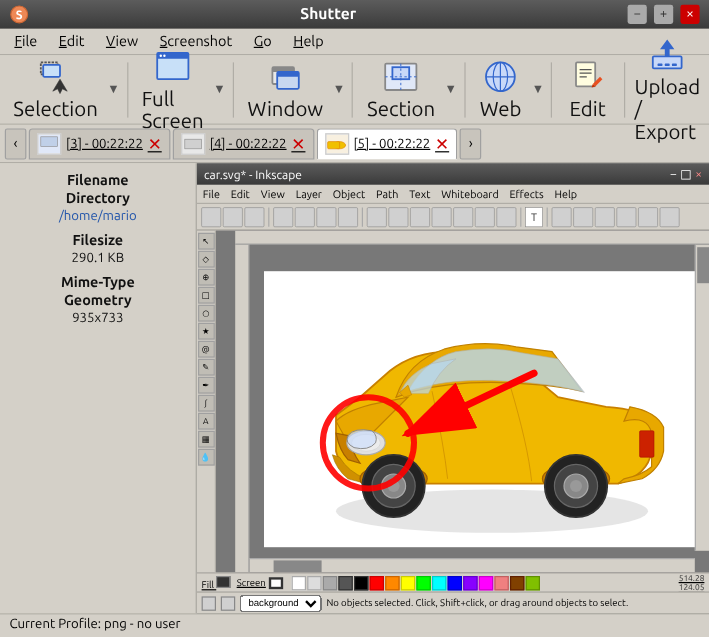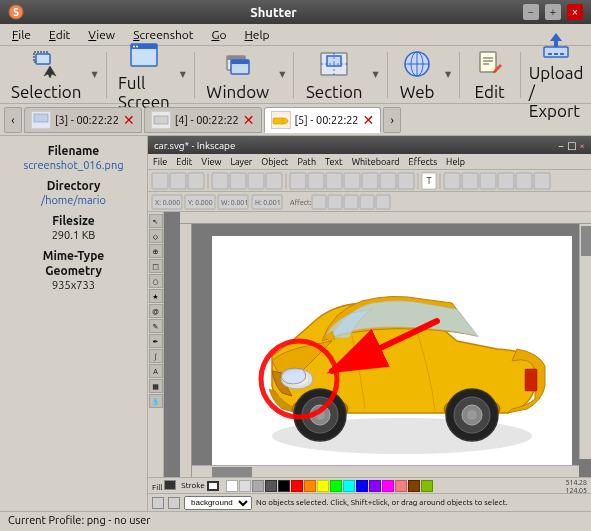--- a/index.html
+++ b/index.html
@@ -154,20 +154,21 @@
       height: 26px;
       display: flex;
       align-items: center;
       padding: 0 6px;
       background: #c8c4bc;
       border: 1px solid #a0a0a0;
       border-radius: 3px 3px 0 0;
       cursor: pointer;
       gap: 4px;
       font-size: 11px;
+      text-decoration: underline;
     }
     .tab.active {
       background: white;
       border-bottom-color: white;
     }
     .tab-thumb {
       width: 20px;
       height: 18px;
       background: #e8e8e8;
       border: 1px solid #ccc;
@@ -185,21 +186,21 @@
     }
 
     
     .main-content {
       display: flex;
       height: calc(531px - 24px - 22px - 58px - 32px - 20px);
     }
 
     
     .sidebar {
-      width: 148px;
+      width: 164px;
       background: #d4d0c8;
       border-right: 1px solid #b0ada6;
       padding: 8px;
       flex-shrink: 0;
     }
     .sidebar-label {
       font-weight: bold;
       font-size: 12px;
       text-align: center;
       margin-bottom: 2px;
@@ -329,20 +330,21 @@
     .inkscape-colorbar {
       height: 16px;
       background: #d4d0c8;
       flex-shrink: 0;
       display: flex;
       align-items: center;
       padding: 0 4px;
       gap: 1px;
       overflow: hidden;
       border-top: 1px solid #b0ada6;
+      text-decoration: underline;
     }
 
     
     .status-bar {
       height: 16px;
       background: #d4d0c8;
       border-top: 1px solid #b0ada6;
       display: flex;
       align-items: center;
       padding: 0 8px;
@@ -574,21 +576,20 @@
     <span class="tab-close">✕</span>
   </div>
 
   <div class="tab-nav-btn">›</div>
 </div>
 
 <div class="main-content">
 
   <div class="sidebar">
     <div class="sidebar-label">Filename</div>
-    <div class="sidebar-value blue">screenshot_016.png</div>
     <div class="sidebar-label">Directory</div>
     <div class="sidebar-value blue">/home/mario</div>
     <div class="sidebar-label">Filesize</div>
     <div class="sidebar-value dark">290.1 KB</div>
     <div class="sidebar-label">Mime-Type</div>
     <div class="sidebar-label">Geometry</div>
     <div class="sidebar-value dark">935x733</div>
   </div>
 
   <div class="image-area">
@@ -641,38 +642,20 @@
           <line x1="290" y1="2" x2="290" y2="18" stroke="#aaa" stroke-width="1"></line>
           <rect x="294" y="2" width="16" height="16" fill="#d0d0d0" stroke="#888" stroke-width="0.5" rx="1"></rect>
           <rect x="312" y="2" width="16" height="16" fill="#d0d0d0" stroke="#888" stroke-width="0.5" rx="1"></rect>
           <rect x="330" y="2" width="16" height="16" fill="#d0d0d0" stroke="#888" stroke-width="0.5" rx="1"></rect>
           <rect x="348" y="2" width="16" height="16" fill="#d0d0d0" stroke="#888" stroke-width="0.5" rx="1"></rect>
           <rect x="366" y="2" width="16" height="16" fill="#d0d0d0" stroke="#888" stroke-width="0.5" rx="1"></rect>
           <rect x="384" y="2" width="16" height="16" fill="#d0d0d0" stroke="#888" stroke-width="0.5" rx="1"></rect>
         </svg>
       </div>
 
-      <div class="inkscape-toolbar2">
-        <svg width="420" height="18" viewBox="0 0 420 18">
-          <rect x="2" y="2" width="30" height="14" fill="#d0d0d0" stroke="#888" stroke-width="0.5" rx="1"></rect>
-          <rect x="35" y="2" width="30" height="14" fill="#d0d0d0" stroke="#888" stroke-width="0.5" rx="1"></rect>
-          <rect x="68" y="2" width="30" height="14" fill="#d0d0d0" stroke="#888" stroke-width="0.5" rx="1"></rect>
-          <text x="5" y="12" font-size="7" fill="#555">X: 0.000</text>
-          <text x="38" y="12" font-size="7" fill="#555">Y: 0.000</text>
-          <text x="71" y="12" font-size="7" fill="#555">W: 0.001</text>
-          <rect x="102" y="2" width="30" height="14" fill="#d0d0d0" stroke="#888" stroke-width="0.5" rx="1"></rect>
-          <text x="105" y="12" font-size="7" fill="#555">H: 0.001</text>
-          <text x="140" y="12" font-size="7" fill="#555">Affect:</text>
-          <rect x="162" y="2" width="14" height="14" fill="#d0d0d0" stroke="#888" stroke-width="0.5" rx="1"></rect>
-          <rect x="178" y="2" width="14" height="14" fill="#d0d0d0" stroke="#888" stroke-width="0.5" rx="1"></rect>
-          <rect x="194" y="2" width="14" height="14" fill="#d0d0d0" stroke="#888" stroke-width="0.5" rx="1"></rect>
-          <rect x="210" y="2" width="14" height="14" fill="#d0d0d0" stroke="#888" stroke-width="0.5" rx="1"></rect>
-          <rect x="226" y="2" width="14" height="14" fill="#d0d0d0" stroke="#888" stroke-width="0.5" rx="1"></rect>
-        </svg>
-      </div>
 
       <div class="inkscape-body">
 
         <div class="inkscape-left-tools">
           <div class="tool-btn">↖</div>
           <div class="tool-btn">◇</div>
           <div class="tool-btn">⊕</div>
           <div class="tool-btn">□</div>
           <div class="tool-btn">○</div>
           <div class="tool-btn">★</div>
@@ -758,21 +741,21 @@
           </div>
         </div>
       </div>
 
       <div class="inkscape-colorbar">
         <div style="font-size:8px;margin-right:4px;">
           <span>Fill</span>
           <div style="width:12px;height:10px;background:#333;display:inline-block;border:1px solid #888;"></div>
         </div>
         <div style="font-size:8px;margin-right:6px;display:flex;align-items:center;gap:2px;">
-          <span>Stroke</span>
+          <span>Screen</span>
           <div style="width:12px;height:10px;background:white;border:2px solid #333;display:inline-block;"></div>
         </div>
         <div style="display:flex;gap:1px;flex:1;">
           <div style="width:12px;height:12px;background:white;border:1px solid #aaa;"></div>
           <div style="width:12px;height:12px;background:#ddd;border:1px solid #aaa;"></div>
           <div style="width:12px;height:12px;background:#aaa;border:1px solid #888;"></div>
           <div style="width:12px;height:12px;background:#555;border:1px solid #333;"></div>
           <div style="width:12px;height:12px;background:#000;border:1px solid #333;"></div>
           <div style="width:12px;height:12px;background:#f00;border:1px solid #c00;"></div>
           <div style="width:12px;height:12px;background:#f80;border:1px solid #c60;"></div>

